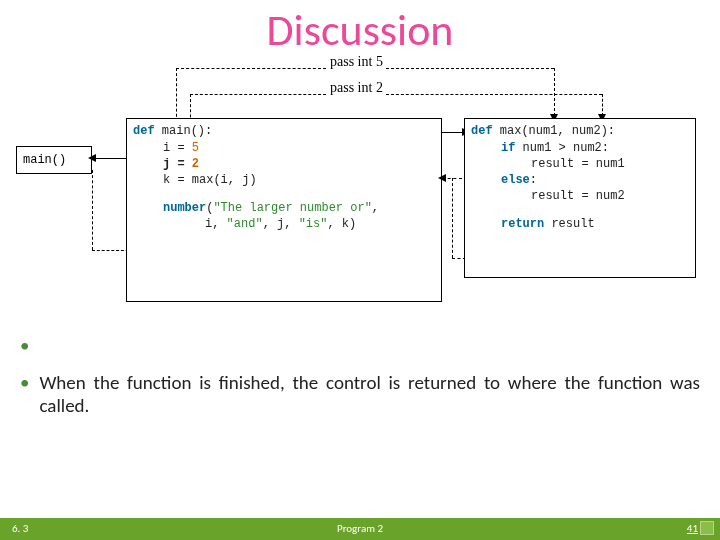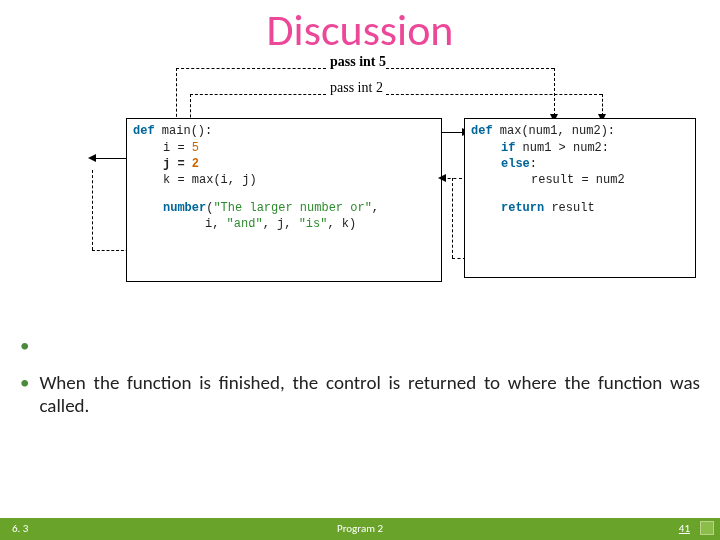--- a/index.html
+++ b/index.html
@@ -28,21 +28,21 @@
   .box {
     position: absolute;
     border: 1px solid #000;
     background: #fff;
     font-family: "Courier New", monospace;
     font-size: 12px;
     line-height: 1.35;
     padding: 4px 6px;
   }
   .call-box { left: 2px; top: 86px; width: 76px; height: 28px; padding-top: 5px; }
-  .main-box { left: 112px; top: 58px; width: 316px; height: 164px; }
+  .main-box { left: 112px; top: 58px; width: 316px; height: 184px; }
   .max-box  { left: 450px; top: 58px; width: 232px; height: 160px; }
   .kw   { color: #006699; font-weight: bold; }
   .name { color: #222; }
   .num  { color: #cc6600; }
   .str  { color: #2e8b2e; }
 
   .flow-label {
     position: absolute;
     font-family: "Times New Roman", serif;
     font-size: 14px;
@@ -102,53 +102,56 @@
     background: #6aa329;
   }
   .footer span {
     position: absolute;
     color: #fff;
     font-size: 11px;
     top: 4px;
   }
   .f-left  { left: 12px; }
   .f-mid   { left: 50%; transform: translateX(-50%); }
-  .f-right { right: 30px; text-decoration: underline; }
+  .f-right { right: 22px; text-decoration: underline; }
   .f-icon {
     position: absolute;
     right: 6px; top: 3px;
     width: 14px; height: 14px;
     border: 1px solid #bcd28a;
     background: #8bbd4a;
   }
 </style>
 </head>
 <body>
 
 <div class="title">
   <div class="line2">Discussion</div>
 </div>
 
 <div class="diagram">
 
-  <div class="flow-label" style="left:316px; top:-6px;font-weight:bold;">pass int 5</div>
+  <div class="flow-label" style="left:316px; top:-6px;">pass int 5</div>
   <div class="flow-label" style="left:316px; top:20px;">pass int 2</div>
 
   <div class="dash" style="left:162px; top:8px; width:150px; border-top-width:1px;"></div>
   <div class="dash" style="left:162px; top:8px; height:64px; border-left-width:1px;"></div>
   <div class="dash" style="left:372px; top:8px; width:168px; border-top-width:1px;"></div>
   <div class="dash" style="left:540px; top:8px; height:48px; border-left-width:1px;"></div>
   <div class="arrowhead ah-down" style="left:536px; top:54px;"></div>
 
   <div class="dash" style="left:176px; top:34px; width:136px; border-top-width:1px;"></div>
   <div class="dash" style="left:176px; top:34px; height:54px; border-left-width:1px;"></div>
   <div class="dash" style="left:372px; top:34px; width:216px; border-top-width:1px;"></div>
   <div class="dash" style="left:588px; top:34px; height:22px; border-left-width:1px;"></div>
   <div class="arrowhead ah-down" style="left:584px; top:54px;"></div>
 
+  <div class="box call-box">
+    <span>main()</span>
+  </div>
 
   <div class="solid-arrow" style="left:78px; top:98px; width:34px;"></div>
   <div class="arrowhead ah-left" style="left:74px; top:94px;"></div>
 
   <div class="dash" style="left:78px; top:190px; width:56px; border-top-width:1px;"></div>
   <div class="dash" style="left:78px; top:110px; height:80px; border-left-width:1px;"></div>
 
   <div class="box main-box">
     <div>
       <span class="kw">def</span>
@@ -187,20 +190,23 @@
 
   <div class="box max-box">
     <div>
       <span class="kw">def</span>
       <span> </span><span class="name">max</span><span class="name">(num1, num2):</span>
     </div>
     <div style="padding-left:30px;">
       <span class="kw">if</span>
       <span> </span><span class="name">num1 &gt; num2:</span>
     </div>
+    <div style="padding-left:60px;">
+      <span class="name">result = num1</span>
+    </div>
     <div style="padding-left:30px;">
       <span class="kw">else</span><span class="name">:</span>
     </div>
     <div style="padding-left:60px;">
       <span class="name">result = num2</span>
     </div>
     <div style="height:12px;"></div>
     <div style="padding-left:30px;">
       <span class="kw">return</span>
       <span> </span><span class="name">result</span>

